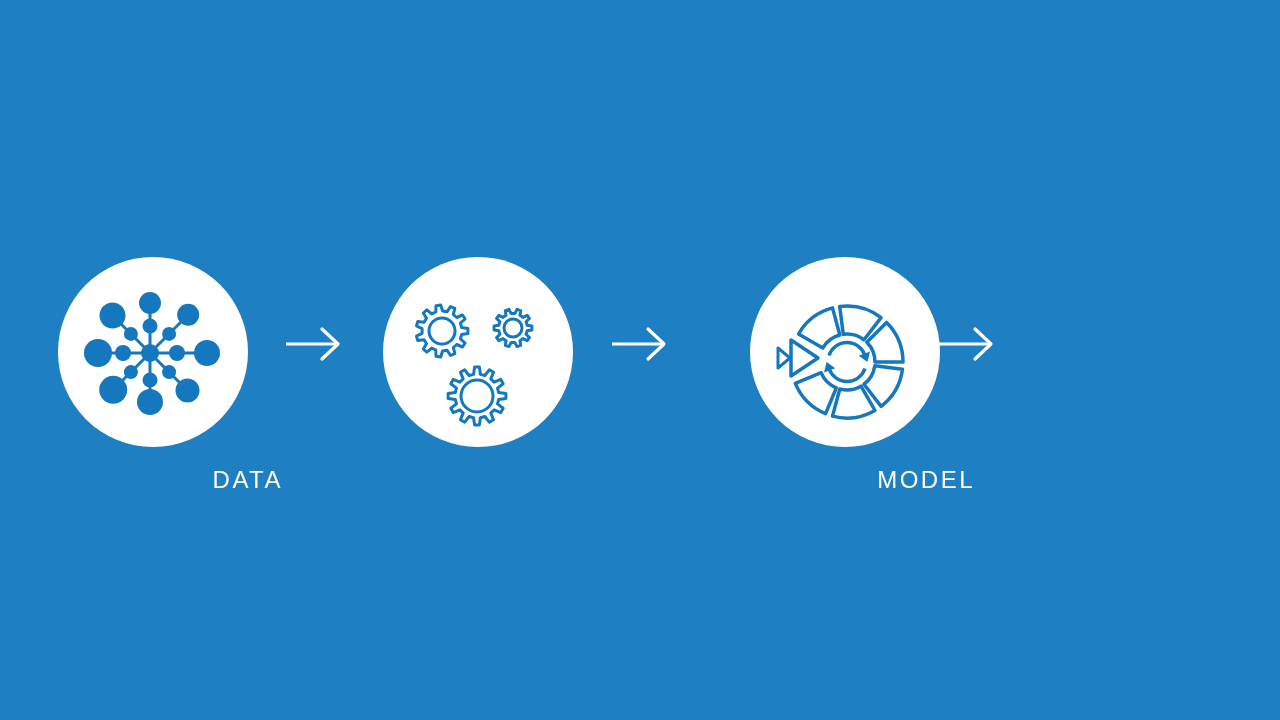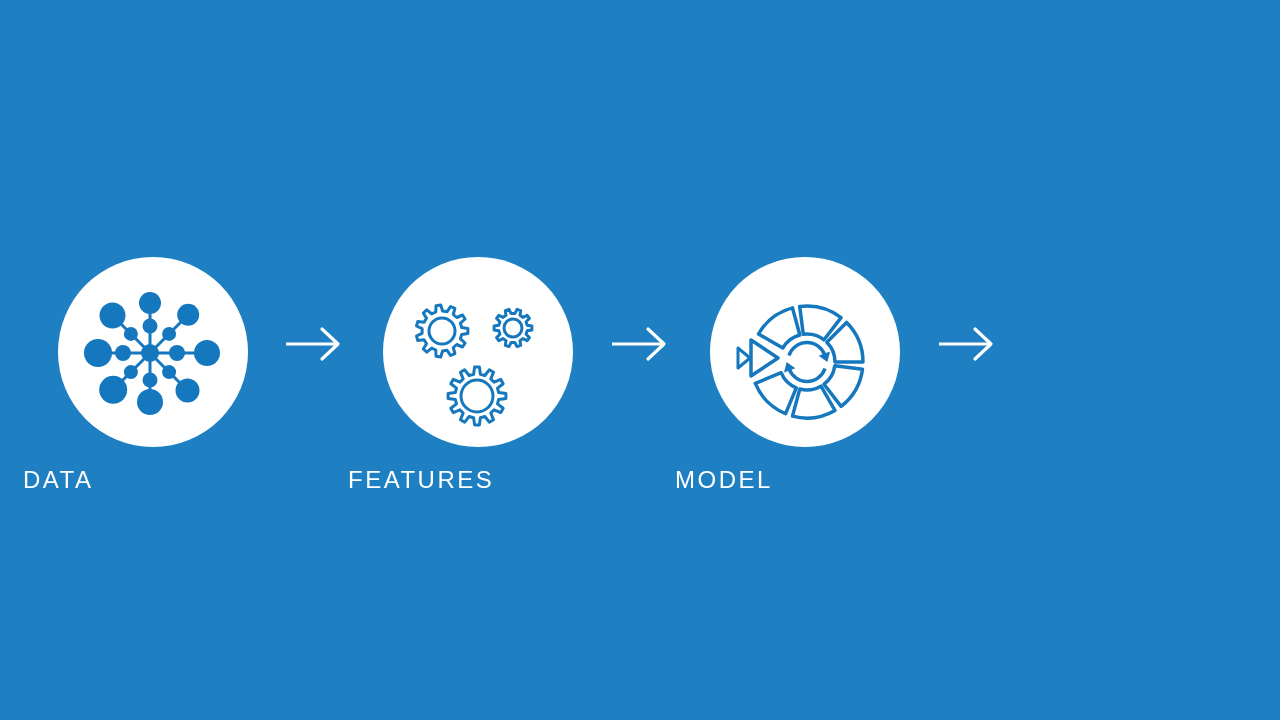--- a/index.html
+++ b/index.html
@@ -7,21 +7,21 @@
     --icon:#1577bd;
     --circle:#ffffff;
     --text:#ffffff;
   }
   html,body{margin:0;padding:0;}
   body{width:1280px;height:720px;overflow:hidden;font-family:"Liberation Sans",sans-serif;}
   .slide{position:absolute;inset:0;width:1280px;height:720px;background:var(--bg);}
   .step{position:absolute;top:257px;width:190px;height:250px;}
   .circle{position:absolute;left:0;top:0;width:190px;height:190px;border-radius:50%;background:var(--circle);}
   .circle svg{position:absolute;left:0;top:0;}
-  .label{position:absolute;left:-35px;top:209px;width:260px;text-align:left;
+  .label{position:absolute;left:-35px;top:209px;width:260px;text-align:right;
          color:var(--text);font-size:24px;letter-spacing:2.5px;font-weight:400;}
   .arrow{position:absolute;top:324px;}
   .ic{stroke:var(--icon);fill:none;}
   .icf{fill:var(--icon);stroke:none;}
   .icw{stroke:var(--icon);fill:#ffffff;}
   .wh{stroke:#ffffff;fill:none;}
 </style>
 </head>
 <body>
 
@@ -69,29 +69,28 @@
     <div class="circle">
       <svg width="190" height="190" viewBox="0 0 190 190">
         <path id="gear-a" class="ic" stroke-width="3" stroke-linejoin="round" d="M 78.7,70.6 L 84.9,71.6 L 84.9,76.4 L 78.7,77.4 L 77.4,81.8 L 82.1,86.0 L 79.5,90.0 L 73.7,87.5 L 70.3,90.5 L 71.9,96.6 L 67.6,98.5 L 64.1,93.3 L 59.6,94.0 L 57.7,100.0 L 53.0,99.3 L 52.8,93.0 L 48.7,91.1 L 43.8,95.1 L 40.3,92.0 L 43.5,86.7 L 41.1,82.8 L 34.8,83.6 L 33.5,79.0 L 39.1,76.3 L 39.1,71.7 L 33.5,69.0 L 34.8,64.4 L 41.1,65.2 L 43.5,61.3 L 40.3,56.0 L 43.8,52.9 L 48.7,56.9 L 52.8,55.0 L 53.0,48.7 L 57.7,48.0 L 59.6,54.0 L 64.1,54.7 L 67.6,49.5 L 71.9,51.4 L 70.3,57.5 L 73.7,60.5 L 79.5,58.0 L 82.1,62.0 L 77.4,66.2 Z"></path>
         <circle class="ic" cx="59" cy="74" r="13" stroke-width="3"></circle>
         <path id="gear-b" class="ic" stroke-width="3" stroke-linejoin="round" d="M 144.2,68.3 L 148.9,69.1 L 148.9,72.9 L 144.2,73.7 L 143.1,77.2 L 146.4,80.6 L 144.2,83.7 L 139.9,81.6 L 137.0,83.7 L 137.7,88.4 L 134.0,89.6 L 131.8,85.4 L 128.2,85.4 L 126.0,89.6 L 122.3,88.4 L 123.0,83.7 L 120.1,81.6 L 115.8,83.7 L 113.6,80.6 L 116.9,77.2 L 115.8,73.7 L 111.1,72.9 L 111.1,69.1 L 115.8,68.3 L 116.9,64.8 L 113.6,61.4 L 115.8,58.3 L 120.1,60.4 L 123.0,58.3 L 122.3,53.6 L 126.0,52.4 L 128.2,56.6 L 131.8,56.6 L 134.0,52.4 L 137.7,53.6 L 137.0,58.3 L 139.9,60.4 L 144.2,58.3 L 146.4,61.4 L 143.1,64.8 Z"></path>
         <circle class="ic" cx="130" cy="71" r="9" stroke-width="3"></circle>
         <path id="gear-c" class="ic" stroke-width="3" stroke-linejoin="round" d="M 115.7,135.6 L 122.9,136.6 L 122.9,141.4 L 115.7,142.4 L 114.5,146.9 L 120.2,151.3 L 117.8,155.6 L 111.1,152.8 L 107.8,156.1 L 110.6,162.8 L 106.3,165.2 L 101.9,159.5 L 97.4,160.7 L 96.4,167.9 L 91.6,167.9 L 90.6,160.7 L 86.1,159.5 L 81.7,165.2 L 77.4,162.8 L 80.2,156.1 L 76.9,152.8 L 70.2,155.6 L 67.8,151.3 L 73.5,146.9 L 72.3,142.4 L 65.1,141.4 L 65.1,136.6 L 72.3,135.6 L 73.5,131.1 L 67.8,126.7 L 70.2,122.4 L 76.9,125.2 L 80.2,121.9 L 77.4,115.2 L 81.7,112.8 L 86.1,118.5 L 90.6,117.3 L 91.6,110.1 L 96.4,110.1 L 97.4,117.3 L 101.9,118.5 L 106.3,112.8 L 110.6,115.2 L 107.8,121.9 L 111.1,125.2 L 117.8,122.4 L 120.2,126.7 L 114.5,131.1 Z"></path>
         <circle class="ic" cx="94" cy="139" r="16" stroke-width="3"></circle>
       </svg>
     </div>
-    <div class="label">FEATURES</div>
   </div>
 
   <svg class="arrow" style="left:609px" width="64" height="40" viewBox="0 0 64 40">
     <line class="wh" x1="3" y1="20" x2="55" y2="20" stroke-width="3.2"></line>
     <polyline class="wh" points="39,5 55,20 39,35" stroke-width="3.2" stroke-linejoin="round" stroke-linecap="round"></polyline>
   </svg>
 
-  <div class="step" style="left:710px">
+  <div class="step" style="left:750px">
     <div class="circle">
       <svg id="icon-model" width="190" height="190" viewBox="0 0 190 190">
         <g id="model-wedges">
             <path d="M 48.5,77.0 A 56 56 0 0 1 82.5,50.9 L 89.8,78.0 A 28 28 0 0 0 72.8,91.0 Z" class="ic" stroke-width="3.5" stroke-linejoin="round"></path>
             <path d="M 89.7,49.5 A 56 56 0 0 1 131.1,60.6 L 114.0,82.8 A 28 28 0 0 0 93.3,77.2 Z" class="ic" stroke-width="3.5" stroke-linejoin="round"></path>
             <path d="M 136.6,65.4 A 56 56 0 0 1 153.0,105.0 L 125.0,105.0 A 28 28 0 0 0 116.8,85.2 Z" class="ic" stroke-width="3.5" stroke-linejoin="round"></path>
             <path d="M 152.5,112.3 A 56 56 0 0 1 131.1,149.4 L 114.0,127.2 A 28 28 0 0 0 124.8,108.7 Z" class="ic" stroke-width="3.5" stroke-linejoin="round"></path>
             <path d="M 125.0,153.5 A 56 56 0 0 1 82.5,159.1 L 89.8,132.0 A 28 28 0 0 0 111.0,129.2 Z" class="ic" stroke-width="3.5" stroke-linejoin="round"></path>
             <path d="M 75.6,156.7 A 56 56 0 0 1 45.3,126.4 L 71.1,115.7 A 28 28 0 0 0 86.3,130.9 Z" class="ic" stroke-width="3.5" stroke-linejoin="round"></path>
           </g>

